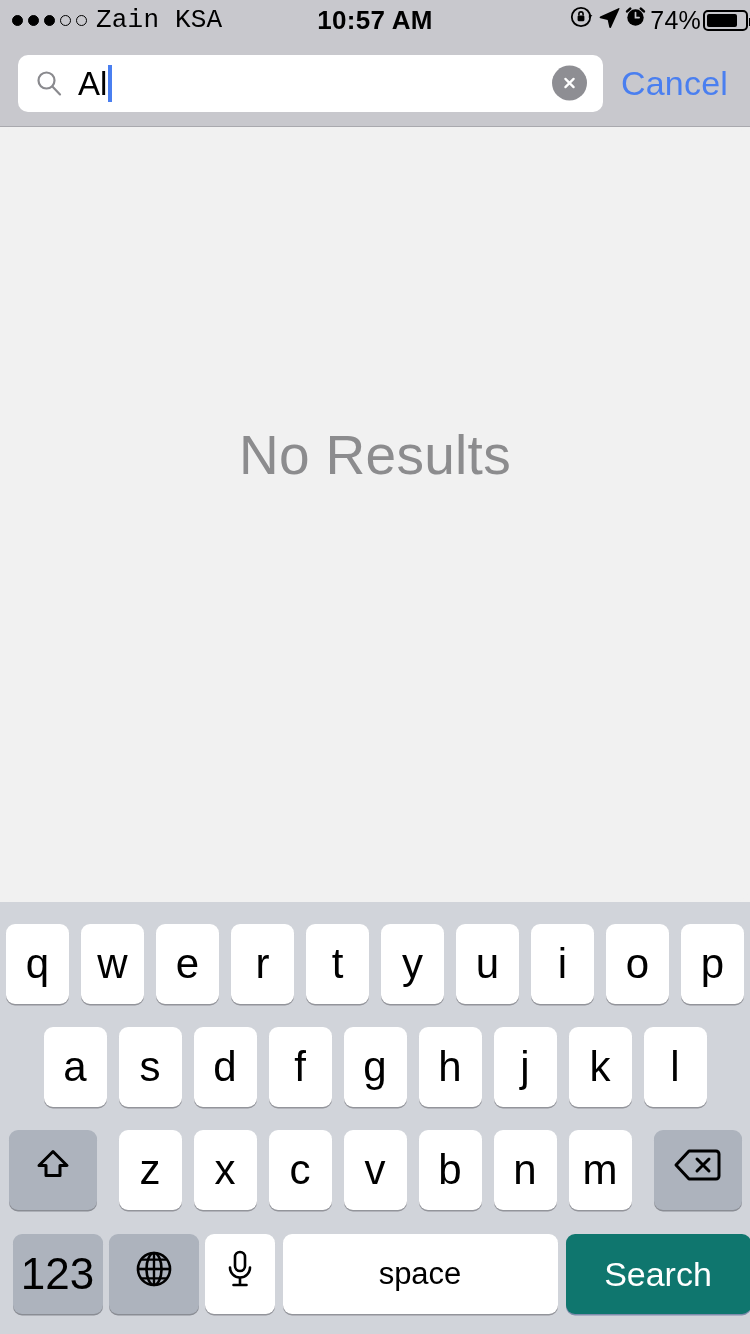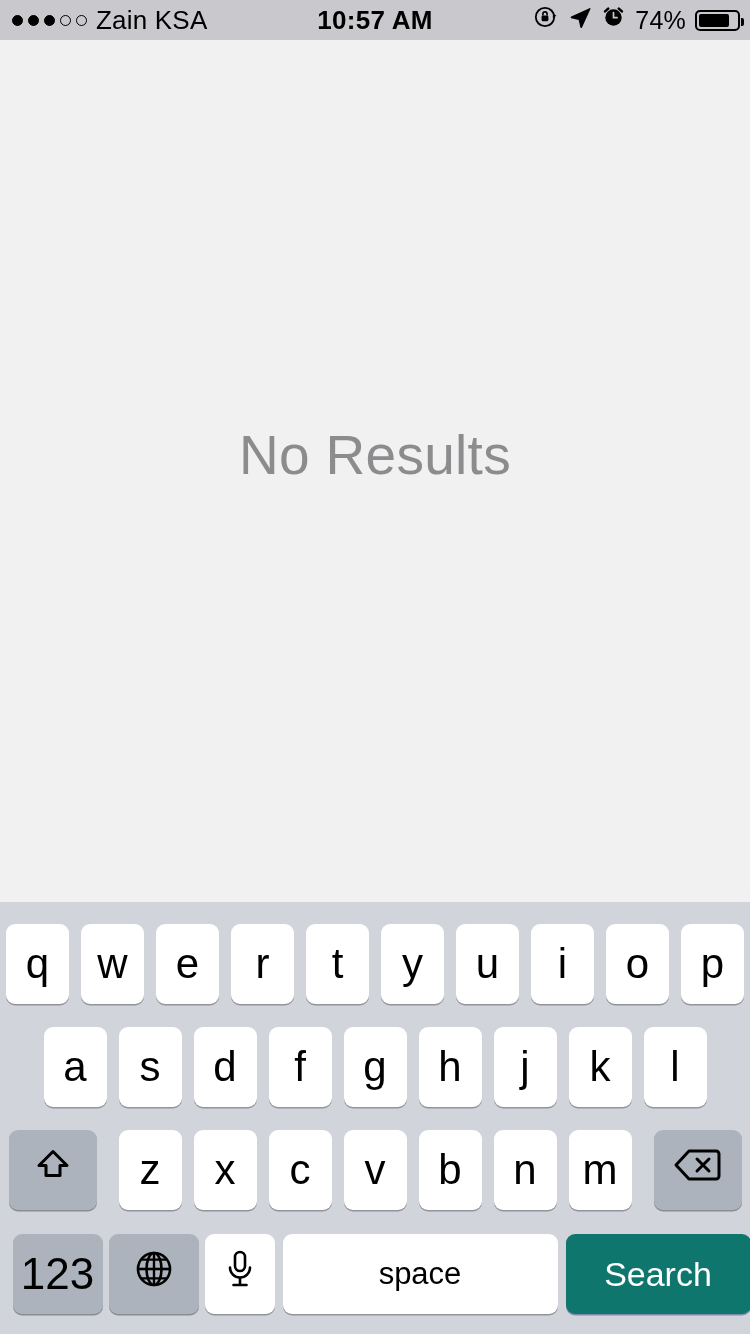--- a/index.html
+++ b/index.html
@@ -20,27 +20,27 @@
     position: absolute; top: 0; left: 0;
     width: 750px; height: 40px;
     background: #c8c8cd;
     display: flex; align-items: center;
     font-size: 26px; color: #000;
   }
   .sb-left { display: flex; align-items: center; position: absolute; left: 12px; }
   .sb-dots { display: flex; align-items: center; gap: 5px; margin-right: 9px; }
   .dot { width: 11px; height: 11px; border-radius: 50%; border: 1.6px solid #000; }
   .dot.filled { background: #000; }
-  .sb-carrier { font-size: 26px; letter-spacing: .2px; }
+  .sb-carrier { font-size: 26px; letter-spacing: .2px; font-family: Liberation Mono, monospace; }
   .sb-center {
     position: absolute; left: 0; right: 0; text-align: center;
     font-size: 26px; font-weight: bold; letter-spacing: .3px;
   }
   .sb-right {
-    position: absolute; right: 10px; display: flex; align-items: center; gap: 9px; text-align: center;
+    position: absolute; right: 2px; display: flex; align-items: center; gap: 2px; text-align: center;
   }
   .sb-pct { font-size: 25px; letter-spacing: .2px; }
   .batt {
     position: relative; width: 45px; height: 21px;
     border: 2px solid #000; border-radius: 5px;
   }
   .batt::after {
     content: ""; position: absolute; right: -6px; top: 6px;
     width: 3px; height: 8px; background: #000; border-radius: 0 2px 2px 0;
   }
@@ -177,20 +177,40 @@
           <path d="M7.2 4.6L4.1 7.4M17.8 4.6l3.1 2.8" stroke="#000" stroke-width="2.6" stroke-linecap="round"></path>
         </svg>
       </span>
       <span class="sb-pct">74%</span>
       <span class="batt">
         <span class="batt-fill" id="batt-fill" style="width: 30.34px;"></span>
       </span>
     </div>
   </div>
 
+  <div id="search-bar">
+    <div id="search-field">
+      <span id="search-icon">
+        <svg width="30" height="30" viewBox="0 0 30 30">
+          <circle cx="12.5" cy="12.5" r="8" fill="none" stroke="#8a8a8e" stroke-width="2.2"></circle>
+          <line x1="18.4" y1="18.6" x2="26" y2="26.4" stroke="#8a8a8e" stroke-width="2.2" stroke-linecap="round"></line>
+        </svg>
+      </span>
+      <span id="search-text-wrap">
+        <span id="search-value">Al</span>
+        <span id="caret"></span>
+      </span>
+      <span id="clear-button">
+        <svg width="19" height="19" viewBox="0 0 19 19">
+          <path d="M5.4 5.4l8.2 8.2M13.6 5.4l-8.2 8.2" stroke="#fff" stroke-width="2.3" stroke-linecap="round"></path>
+        </svg>
+      </span>
+    </div>
+    <span id="cancel-button">Cancel</span>
+  </div>
 
   <div id="content">
     <span id="no-results">No Results</span>
   </div>
 
   <div id="keyboard">
 
     <div class="kb-row r1" id="kb-row1">
         <div class="key letter">q</div>
         <div class="key letter">w</div>

